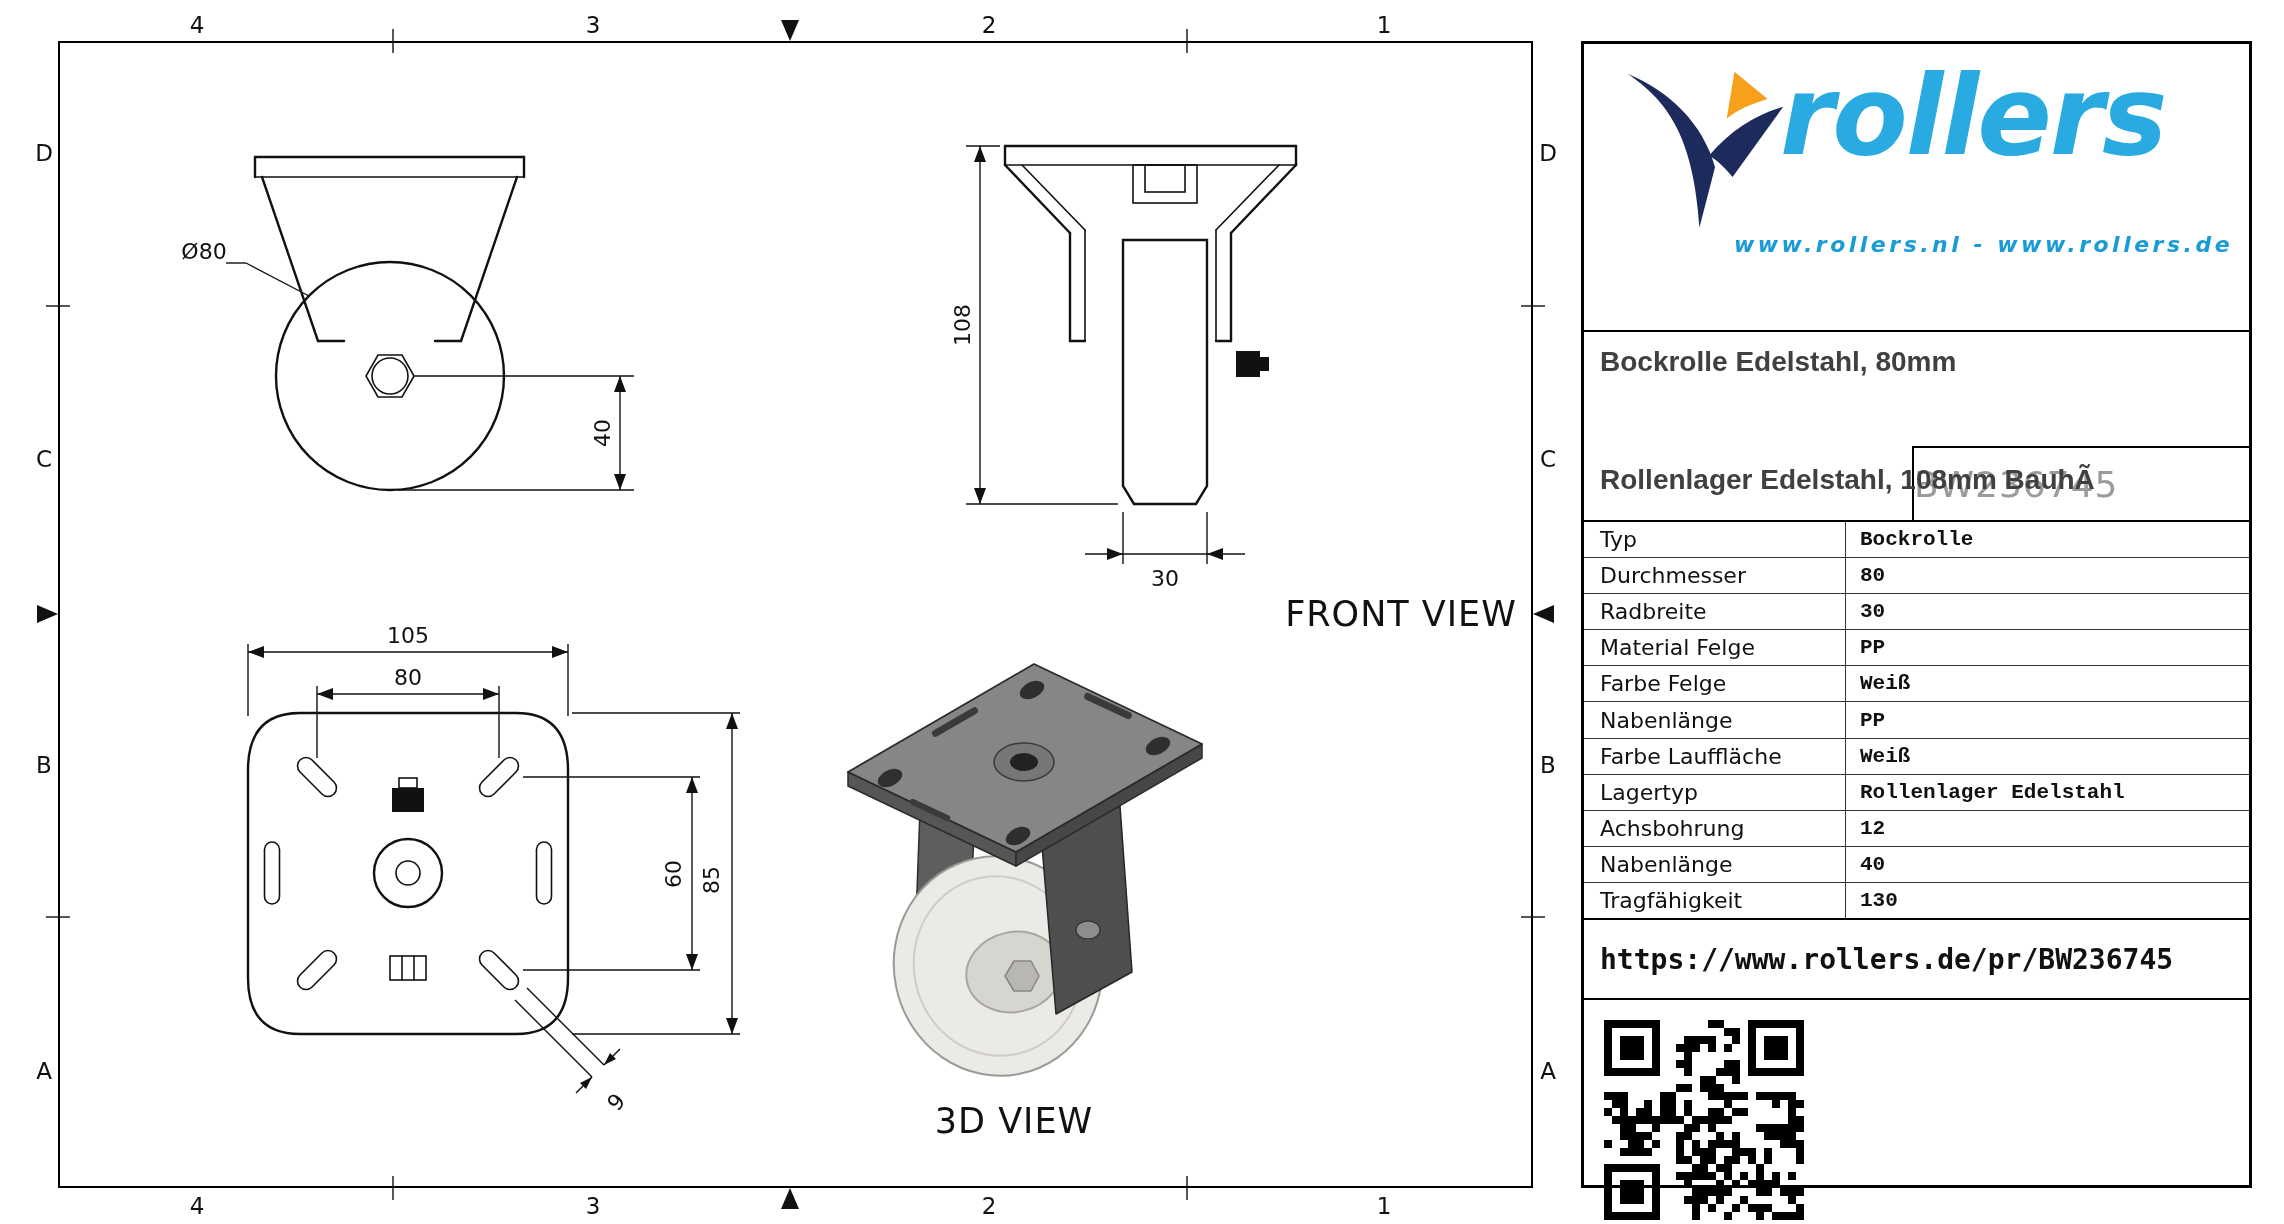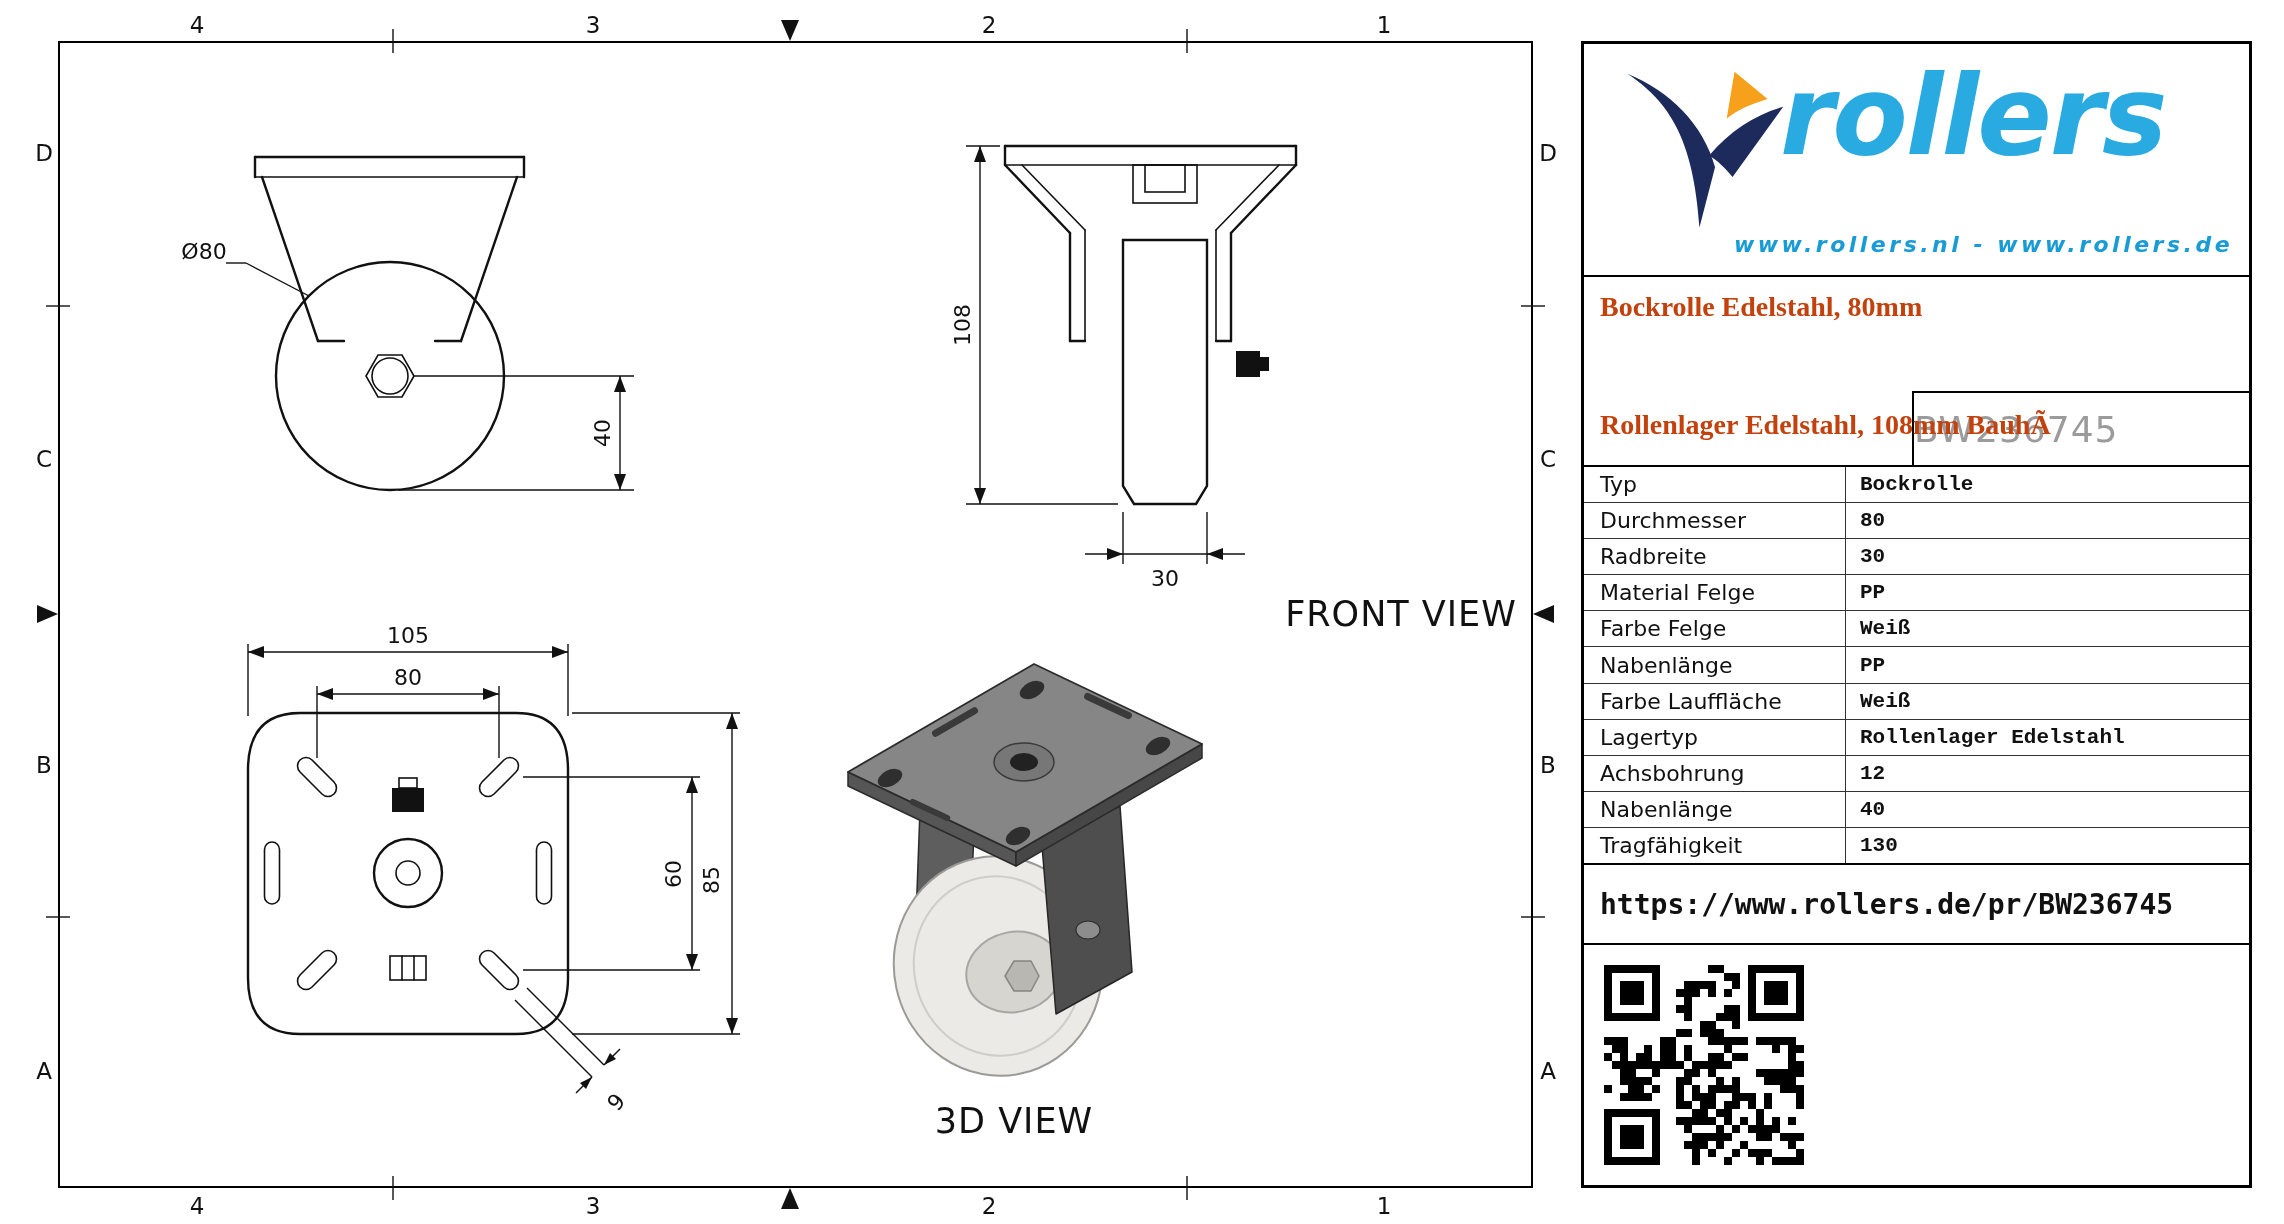--- a/index.html
+++ b/index.html
@@ -13,30 +13,30 @@
   .obj{stroke:#111;fill:none;stroke-width:2.4;stroke-linecap:round;}
   .obj2{stroke:#111;fill:none;stroke-width:1.6;stroke-linecap:round;}
   .diml{stroke:#111;fill:none;stroke-width:1.4;}
   .arr{fill:#111;stroke:none;}
   .dim{font:22px "DejaVu Sans",sans-serif;fill:#111;}
   .vlabel{font:35px "DejaVu Sans",sans-serif;fill:#111;letter-spacing:1px;}
   
   #titleblock{position:absolute;left:1581px;top:41px;width:671px;height:1147px;
               border:3px solid #000;box-sizing:border-box;background:#fff;}
   .tb-section{position:relative;box-sizing:border-box;width:100%;}
-  #tb-logo{height:231px;}
+  #tb-logo{height:286px;}
   #brand-text{position:absolute;left:196px;top:8px;font-size:110px;font-weight:bold;
               font-style:italic;color:#29abe2;letter-spacing:-2px;}
   #websites{position:absolute;left:140px;right:6px;top:188px;text-align:center;
             font-size:22px;font-weight:bold;font-style:italic;color:#199cd6;
             letter-spacing:3.5px;white-space:nowrap;}
   #bird-svg{position:absolute;left:16px;top:18px;}
   #tb-desc{height:116px;border-top:2px solid #000;}
-  .desc-line{position:absolute;left:16px;font-family:Liberation Serif, serif;
-             font-weight:bold;font-size:28px;white-space:nowrap;color:#c2410c;}
+  .desc-line{position:absolute;left:16px;font-family:Liberation Sans, sans-serif;
+             font-weight:bold;font-size:28px;white-space:nowrap;color:#404040;}
   #desc1{top:14px;} #desc2{top:58px;}
   #tb-partrow{height:74px;overflow:hidden;}
   #part-cell{position:absolute;right:0;top:0;width:337px;height:74px;
              border-left:2px solid #000;border-top:2px solid #000;box-sizing:border-box;
              display:flex;align-items:center;justify-content:flex-start;}
   #part-number{font-size:36px;color:#9b9b9b;letter-spacing:1px;}
   #desc3{top:18px;z-index:2;}
   #tb-specs{height:398px;border-top:2px solid #000;display:flex;flex-direction:column;}
   .spec-row{flex:1;display:flex;align-items:center;}
   .spec-row + .spec-row{border-top:1.5px solid #333;}

